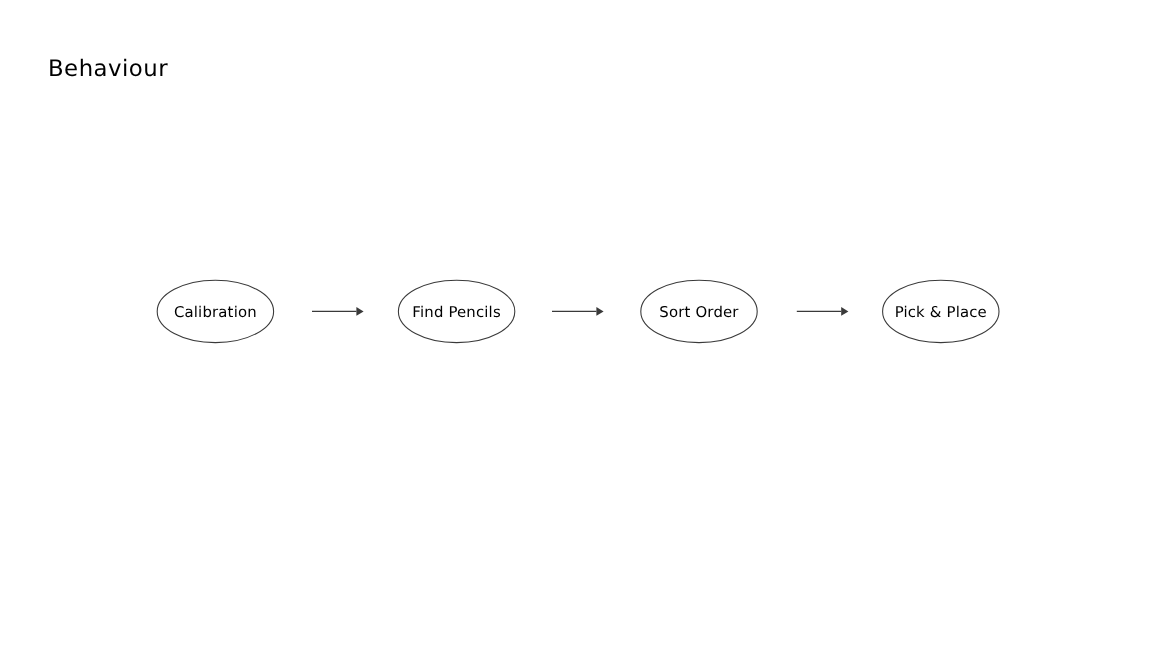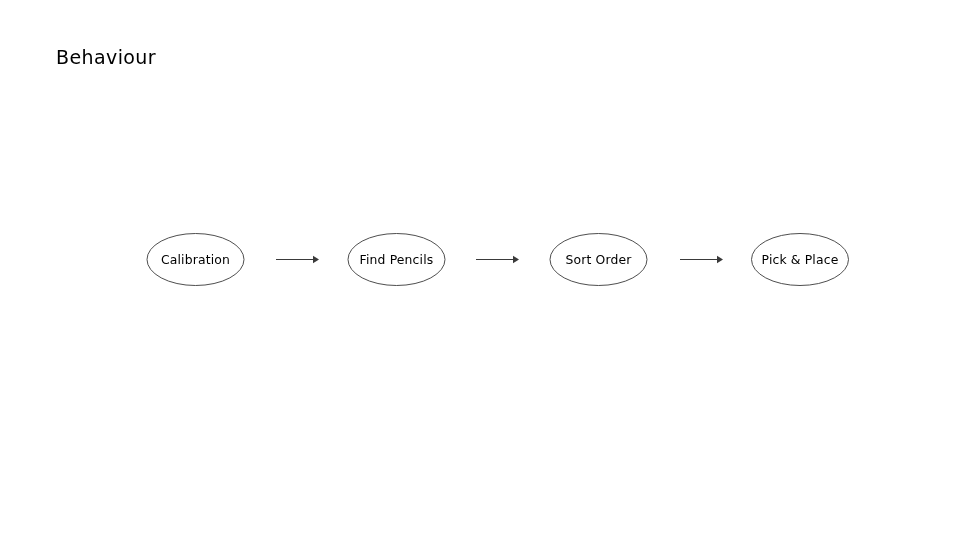--- a/index.html
+++ b/index.html
@@ -10,21 +10,21 @@
     width: 960px;
     height: 540px;
     background: #ffffff;
     font-family: "DejaVu Sans", sans-serif;
     overflow: hidden;
     position: relative;
   }
 
   #slide {
     position: absolute;
-    left: 16px;
+    left: 0;
     top: 0;
     width: 764px;
     height: 540px;
     background: #ffffff;
   }
 
   #slide-title {
     position: absolute;
     left: 40px;
     top: 44px;

